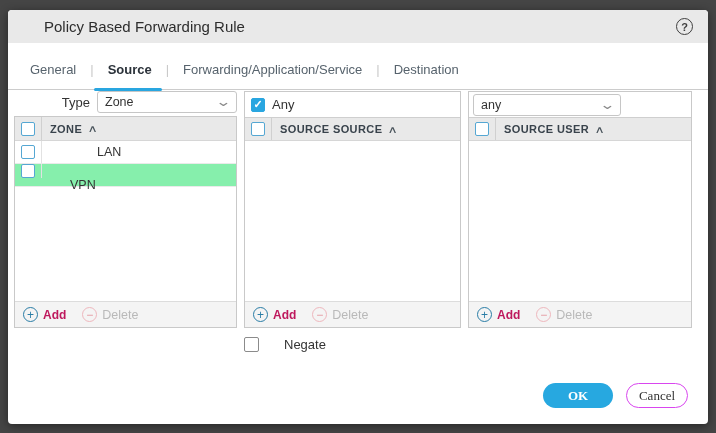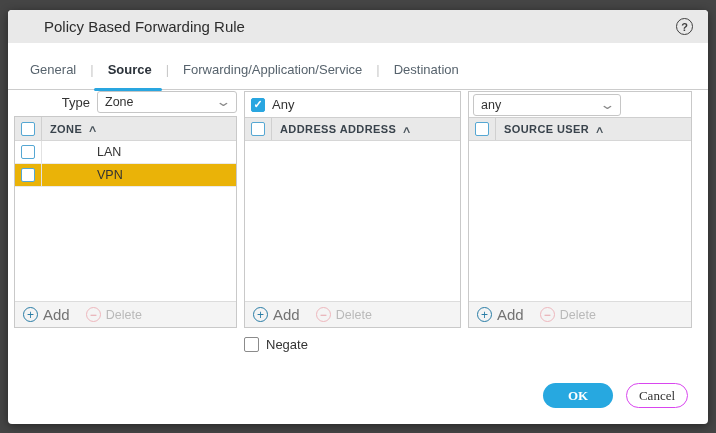--- a/index.html
+++ b/index.html
@@ -83,21 +83,21 @@
     font-size: 11px; font-weight: 700; color: #39434c; letter-spacing: .4px;
     cursor: pointer;
   }
   .sort-caret { font-size: 10px; color: #4a545c; transform: scaleX(1.4); font-weight: 400; }
   .row {
     height: 23px; display: flex; align-items: stretch;
     border-bottom: 1px solid #eaeaea; font-size: 12.5px; color: #333;
     cursor: pointer;
   }
   .row .cb-cell { border-right: 1px solid #e2e2e2; }
-  .row.alt { background: #eab308; }
+  .row.alt { background: #86efac; flex-direction: column; }
   .row .row-label { display: flex; align-items: center; padding-left: 8px; margin-left: 47px; }
   
   .cb {
     width: 14px; height: 14px; background: #fff;
     border: 1px solid #55a7d3; border-radius: 2px; cursor: pointer;
     display: flex; align-items: center; justify-content: center;
   }
   .cb.checked { background: #29a6e0; border-color: #29a6e0; }
   .cb.checked .check-glyph { color: #fff; font-size: 11px; font-weight: 700; line-height: 1; }
   .cb.gray { border-color: #8b8b8b; width: 15px; height: 15px; }
@@ -107,27 +107,27 @@
     background: #f4f4f4; border-top: 1px solid #dcdcdc;
     display: flex; align-items: center; padding-left: 8px; gap: 16px;
   }
   .action { display: flex; align-items: center; gap: 5px; cursor: pointer; }
   .circle-icon {
     width: 15px; height: 15px; border-radius: 50%;
     display: flex; align-items: center; justify-content: center;
     font-size: 12px; line-height: 1;
   }
   .action.add .circle-icon { border: 1.3px solid #2a7da6; color: #2a7da6; }
-  .action.add .action-label { font-size: 15px; font-weight: 400; color: #737373; }
+  .action.add .action-label { font-size: 12px; font-weight: 700; color: #be185d; }
   .action.del .circle-icon { border: 1.3px solid #eeb7bd; color: #e59aa2; }
   .action.del .action-label { font-size: 12.5px; color: #b9b9b9; }
   
   .negate-row {
     position: absolute; left: 236px; top: 326px; height: 16px;
-    display: flex; align-items: center; gap: 7px;
+    display: flex; align-items: center; gap: 25px;
   }
   .negate-label { font-size: 13px; color: #333; }
   
   .btn {
     position: absolute; top: 373px; height: 25px; border-radius: 13px;
     display: flex; align-items: center; justify-content: center;
     font-size: 13px; cursor: pointer; font-family: Liberation Serif, serif;
   }
   .btn.ok { left: 535px; width: 70px; background: #27a8e0; color: #fff; font-weight: 700; }
   .btn.cancel { left: 618px; width: 62px; background: #fff; border: 1px solid #d946ef; color: #333; }
@@ -199,21 +199,21 @@
       <span class="cb checked">
         <span class="check-glyph">✓</span>
       </span>
       <span class="any-label">Any</span>
     </div>
     <div class="header-row">
       <span class="cb-cell">
         <span class="cb"></span>
       </span>
       <span class="header-label">
-        <span>ADDRESS ADDRESS</span>
+        <span>SOURCE SOURCE</span>
         <span class="sort-caret">∧</span>
       </span>
     </div>
     <div class="pfooter">
       <span class="action add">
         <span class="circle-icon">+</span>
         <span class="action-label">Add</span>
       </span>
       <span class="action del">
         <span class="circle-icon">−</span>

